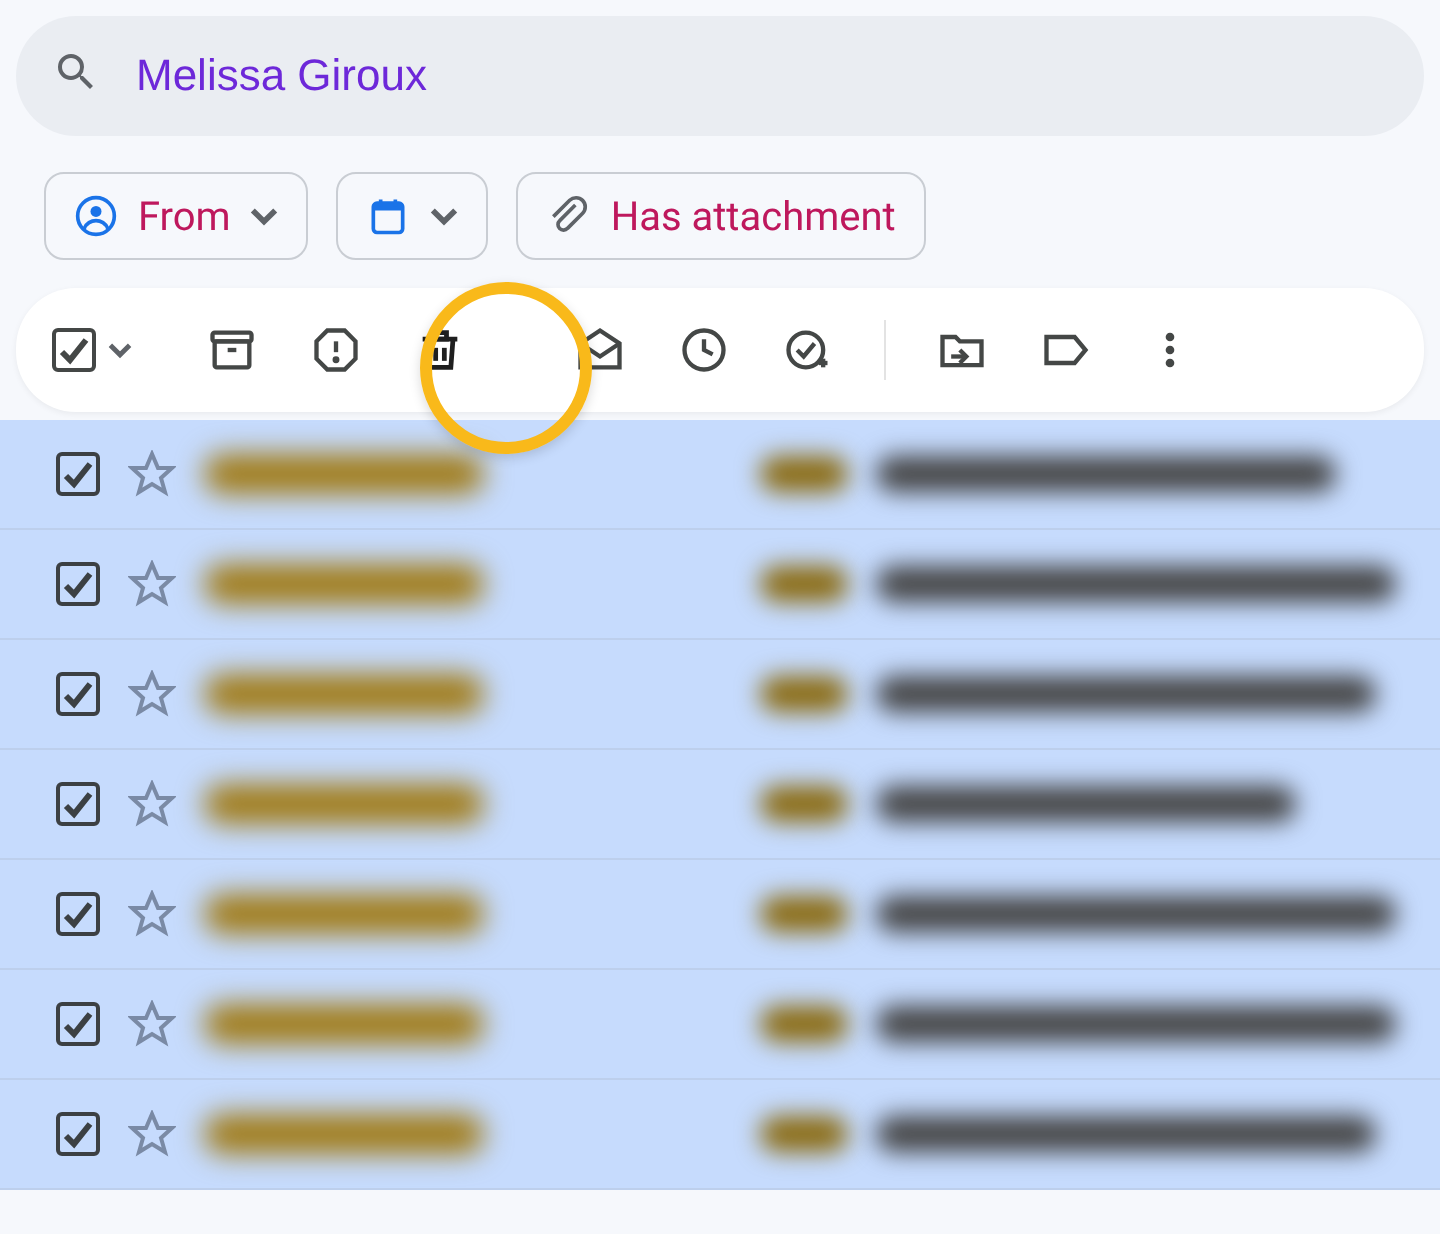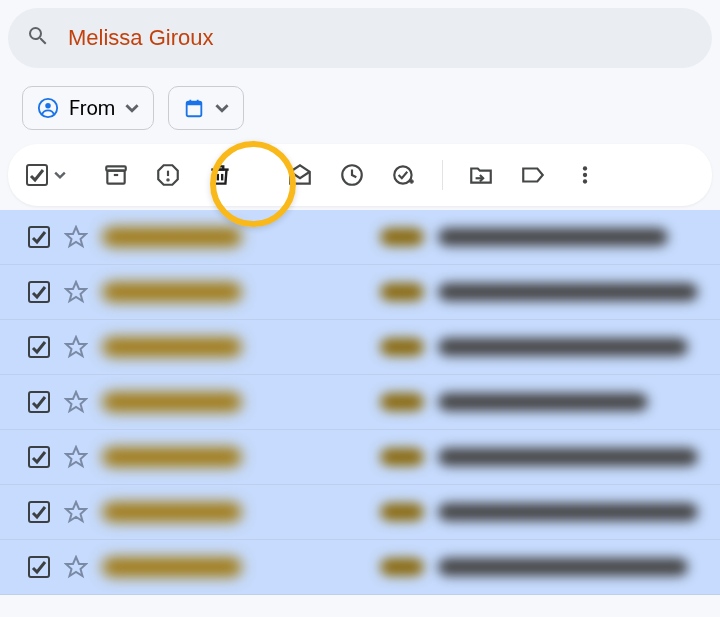--- a/index.html
+++ b/index.html
@@ -20,38 +20,38 @@
     align-items: center;
     padding: 0 18px;
   }
   .search-bar svg { width: 24px; height: 24px; fill: #5f6368; }
   .search-input {
     border: none;
     background: transparent;
     font-size: 22px;
     margin-left: 18px;
     outline: none;
-    color: #c2410c;
+    color: #6d28d9;
     flex: 1;
   }
   .filter-row {
     display: flex;
     gap: 14px;
     padding: 18px 8px 10px 22px;
   }
   .chip {
     display: flex;
     align-items: center;
     gap: 10px;
     border: 1px solid #c9cdd3;
     border-radius: 10px;
     padding: 0 14px;
     height: 44px;
     font-size: 20px;
-    color: #000000;
+    color: #be185d;
     background: #fff0;
     cursor: pointer;
   }
   .chip svg { width: 22px; height: 22px; }
   .chip .dd { width: 14px; height: 14px; }
   .toolbar {
     margin: 4px 8px 0 8px;
     background: #fff;
     border-radius: 30px;
     height: 62px;
@@ -175,20 +175,26 @@
     <svg viewBox="0 0 24 24" class="chip-icon-time">
         <rect x="4" y="5" width="16" height="16" rx="2" fill="none" stroke="#1a73e8" stroke-width="2"></rect>
         <rect x="4" y="5" width="16" height="4" fill="#1a73e8"></rect>
         <line x1="8" y1="3" x2="8" y2="7" stroke="#1a73e8" stroke-width="2"></line>
         <line x1="16" y1="3" x2="16" y2="7" stroke="#1a73e8" stroke-width="2"></line>
       </svg>
     <svg class="dd" viewBox="0 0 10 6">
         <path d="M1 1l4 4 4-4" fill="none" stroke="#5f6368" stroke-width="2"></path>
       </svg>
   </div>
+  <div class="chip">
+    <svg viewBox="0 0 24 24" class="chip-icon-att">
+        <path d="M16 6l-8.5 8.5a3 3 0 104.24 4.24L20 10.5A5 5 0 0012.93 3.43L4 12.36" fill="none" stroke="#5f6368" stroke-width="2"></path>
+      </svg>
+    <span>Has attachment</span>
+  </div>
 </div>
 
 <div class="toolbar">
   <div class="tb-select" title="">
     <span class="box">
         <svg viewBox="0 0 16 16">
           <polyline points="2,9 6,13 14,3"></polyline>
         </svg>
       </span>
     <svg class="dd" viewBox="0 0 10 6" style="width:12px;height:12px;margin-left:4px">

